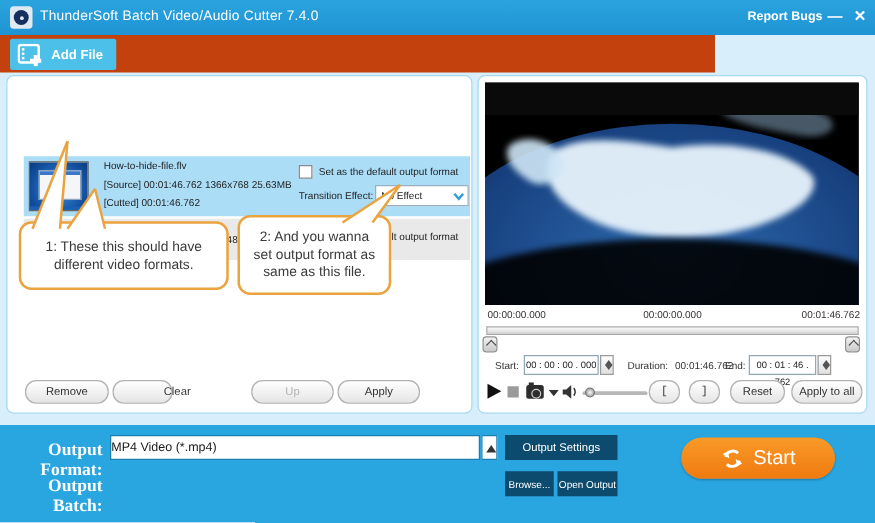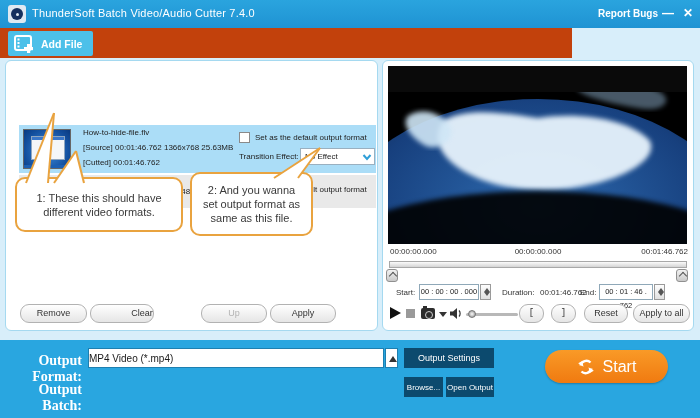--- a/index.html
+++ b/index.html
@@ -196,21 +196,21 @@
         <path d="M112,39 L134,9" stroke="#e9a33f" stroke-width="2" fill="none"></path>
       </svg>
       <div class="callout-text" style="left:6px; top:35px; width:119px; height:60px;">
         <div>2: And you  wanna</div>
         <div>set output format as</div>
         <div>same as this file.</div>
       </div>
     </div>
 
     <div class="btn3d" style="left:14px; top:243px; width:67px;">Remove</div>
-    <div class="btn3d" style="left:84px; top:243px; width:64px;padding-left:40px;">Clear</div>
+    <div class="btn3d" style="left:84px; top:243px; width:48px;padding-left:40px;">Clear</div>
     <div class="btn3d disabled" style="left:195px; top:243px; width:66px;">Up</div>
     <div class="btn3d" style="left:264px; top:243px; width:66px;">Apply</div>
   </div>
 
   <div class="abs panel right-panel"></div>
 
   <div class="abs video-frame">
     <svg width="299" height="178" viewBox="0 0 299 178">
       <defs>
         <radialGradient id="ocean" cx="50%" cy="40%" r="75%">

